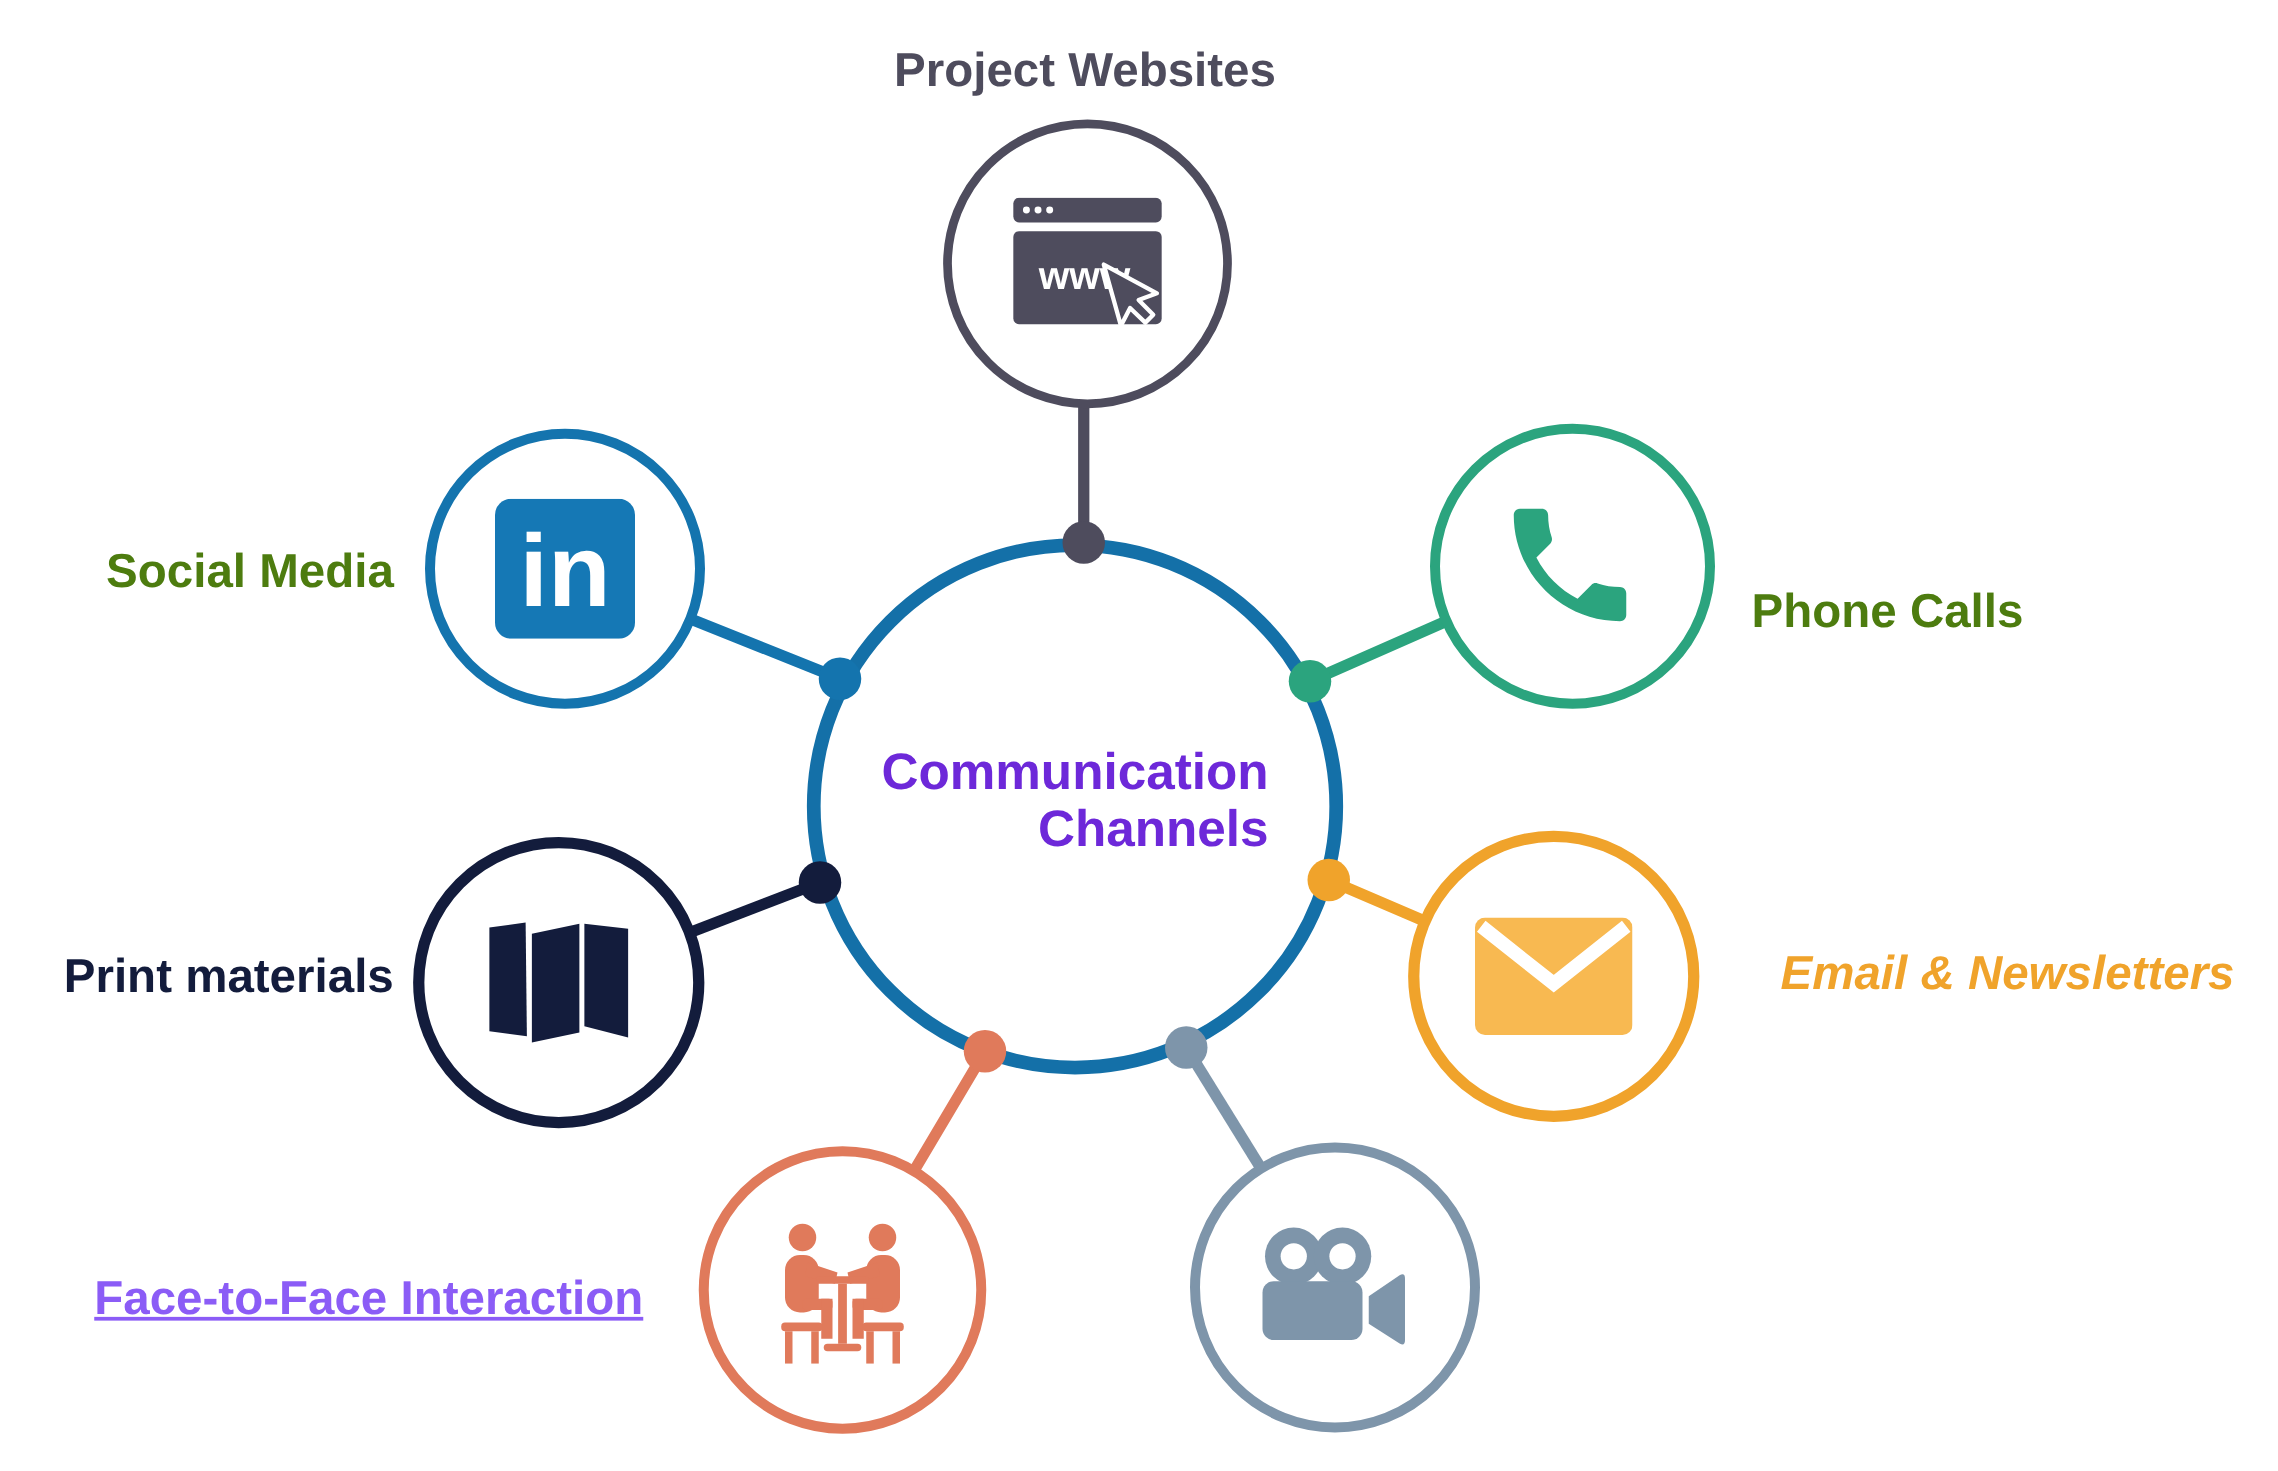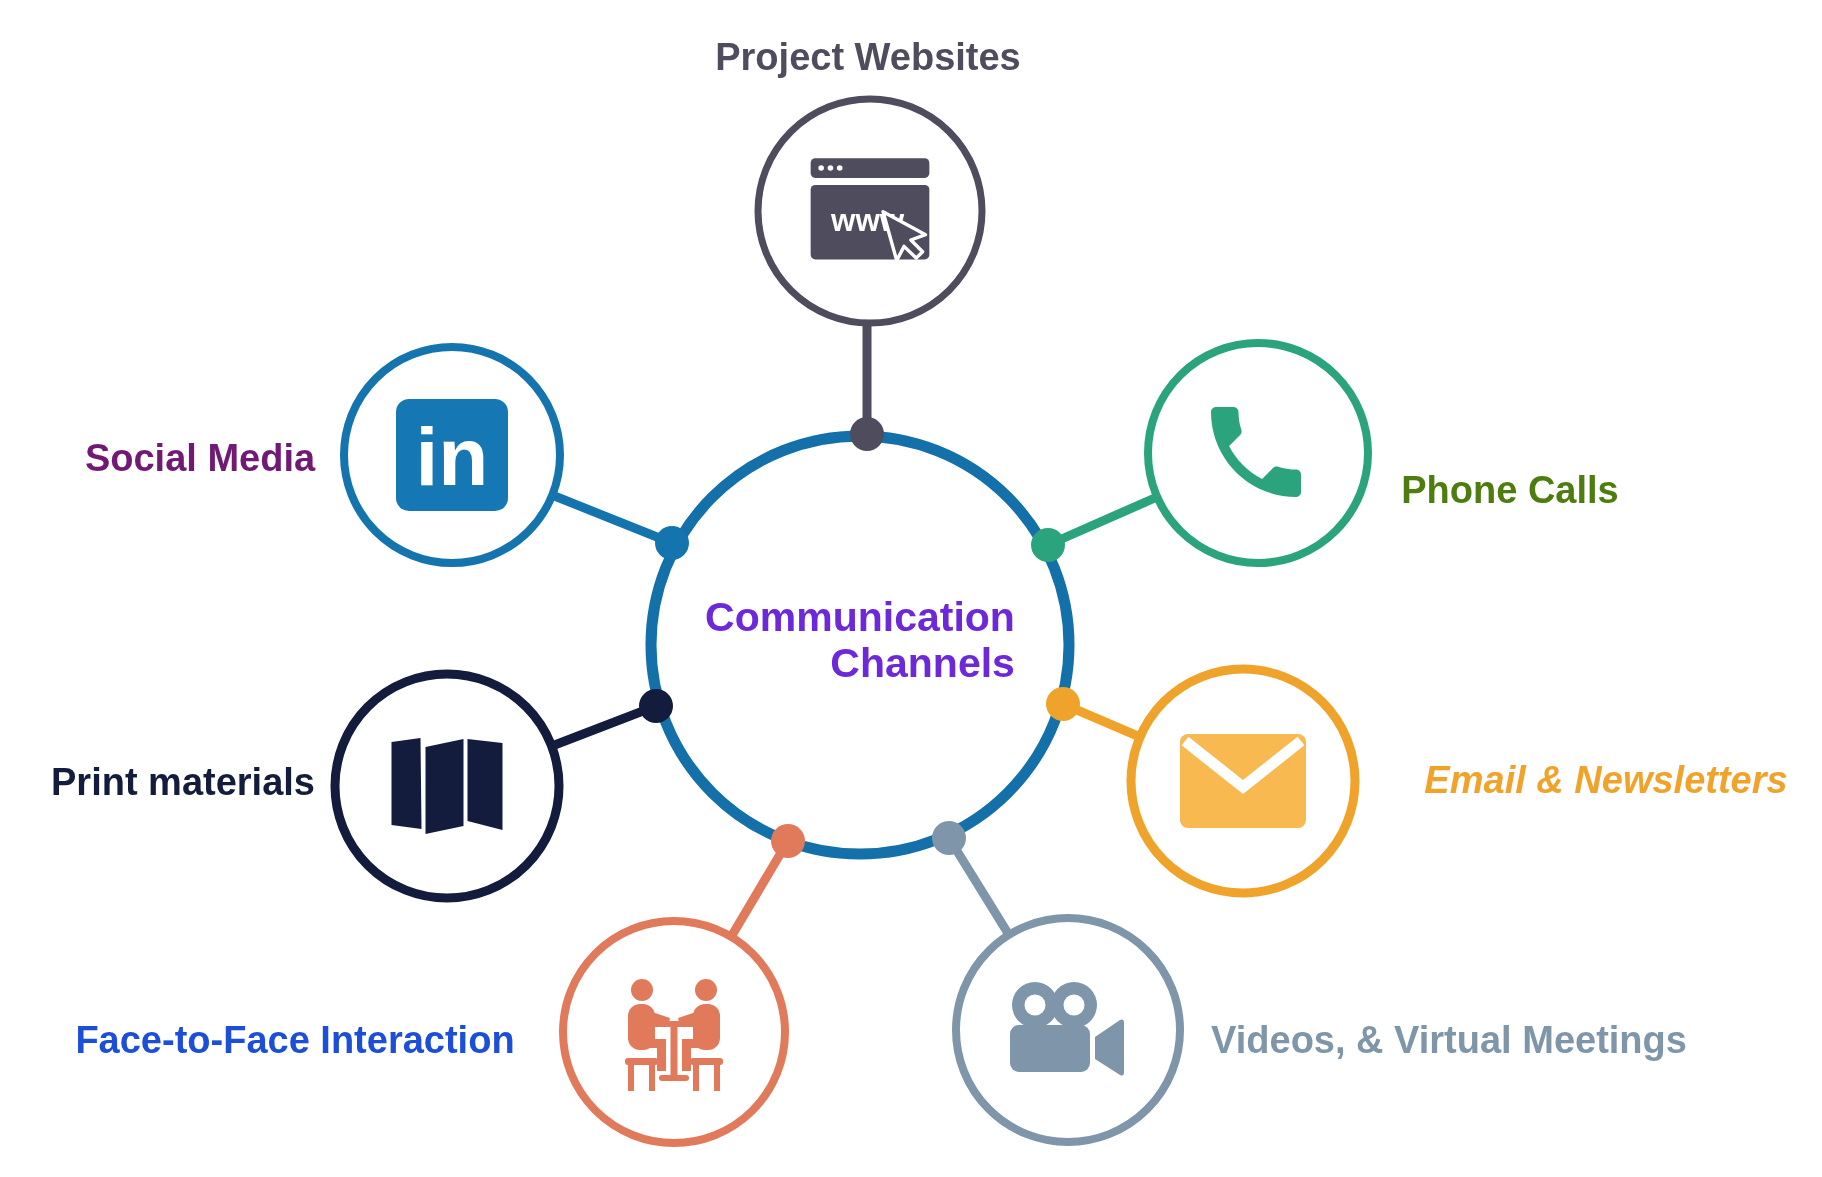--- a/index.html
+++ b/index.html
@@ -114,20 +114,19 @@
     <rect x="102" y="88" width="6" height="26"></rect>
   </svg>
 
   <svg class="icon" style="left:447px;top:786px;" width="115" height="98" viewBox="0 0 115 98" fill="#131C3C">
     <polygon points="2,5 31,1 32,92 2,88"></polygon>
     <polygon points="36,10 74,2 74,89 36,97"></polygon>
     <polygon points="78,2 113,6 113,93 78,84"></polygon>
   </svg>
 
   <div class="label" style="left: 868px; top: 57px; color: rgb(78, 76, 93);">Project Websites</div>
-  <div class="label" style="left: 200px; top: 458px; color: #701a75;">Social Media</div>
+  <div class="label" style="left: 200px; top: 458px; color: #4d7c0f;">Social Media</div>
   <div class="label" style="left: 1510px; top: 450px; color: #4d7c0f; margin-top: 40px;">Phone Calls</div>
   <div class="label" style="left: 1606px; top: 780px; color: rgb(240, 163, 43); font-style: italic;">Email &amp; Newsletters</div>
-  <div class="label" style="left: 1449px; top: 1040px; color: rgb(126, 149, 170);">Videos, &amp; Virtual Meetings</div>
-  <div class="label" style="left: 295px; top: 1040px; color: #1d4ed8;">Face-to-Face Interaction</div>
+  <div class="label" style="left: 295px; top: 1040px; color: #8b5cf6; text-decoration: underline;">Face-to-Face Interaction</div>
   <div class="label" style="left: 183px; top: 782px; color: rgb(19, 28, 60);">Print materials</div>
 
 </div>
 
 </body></html>

